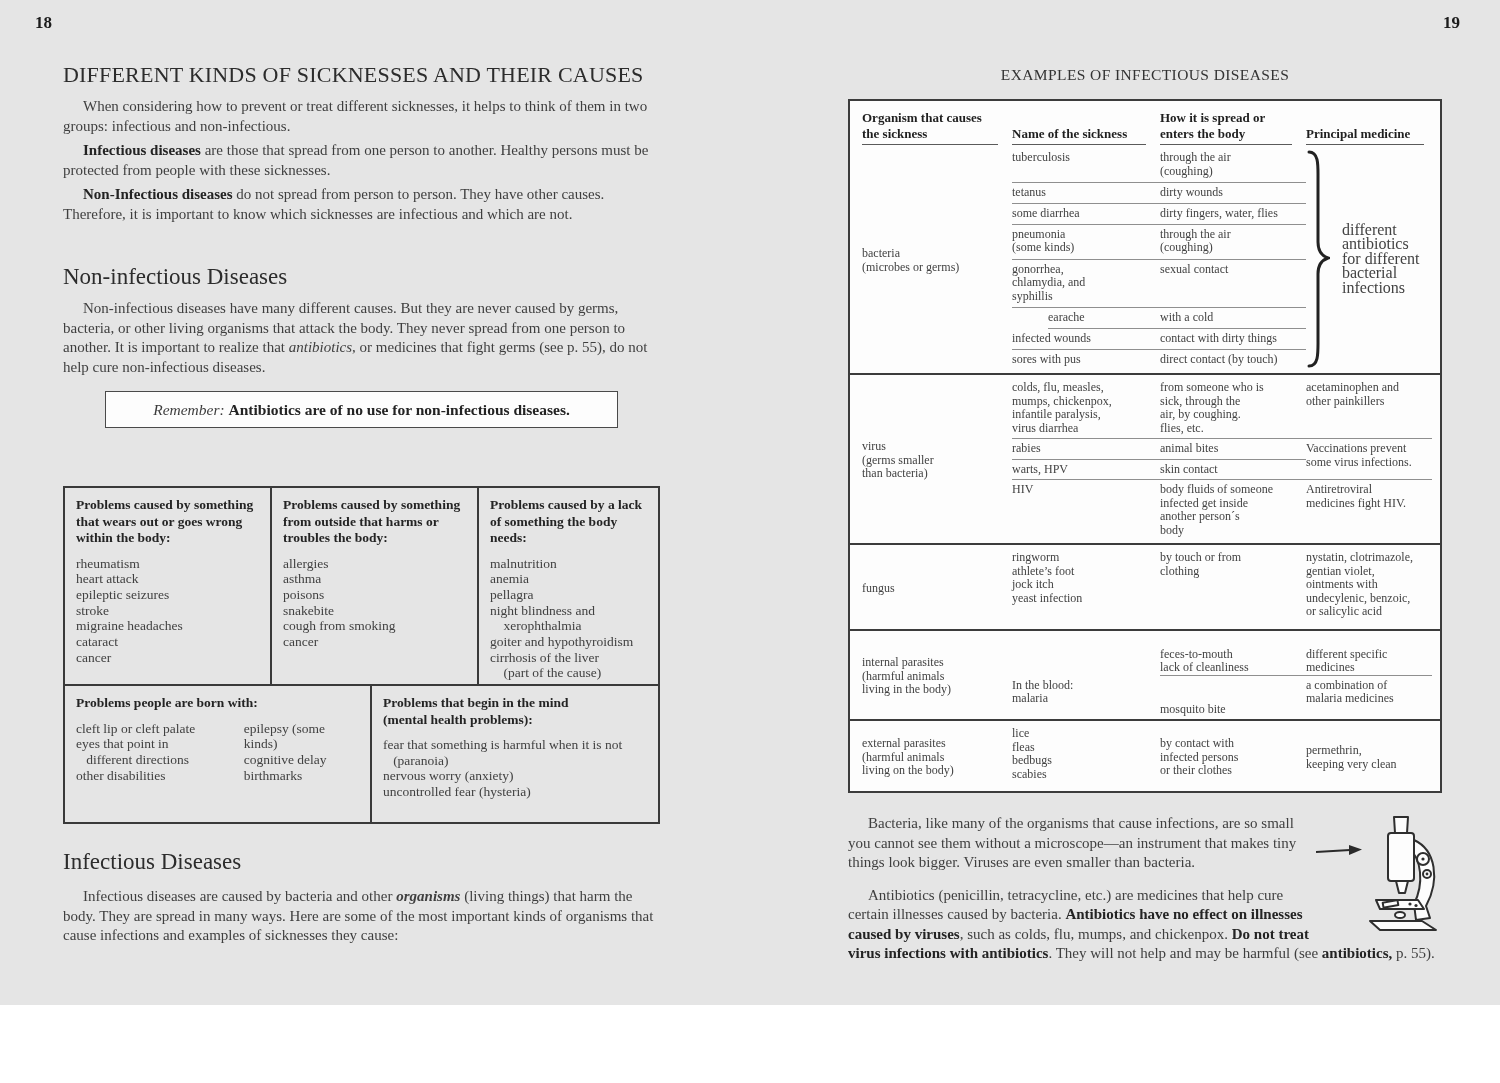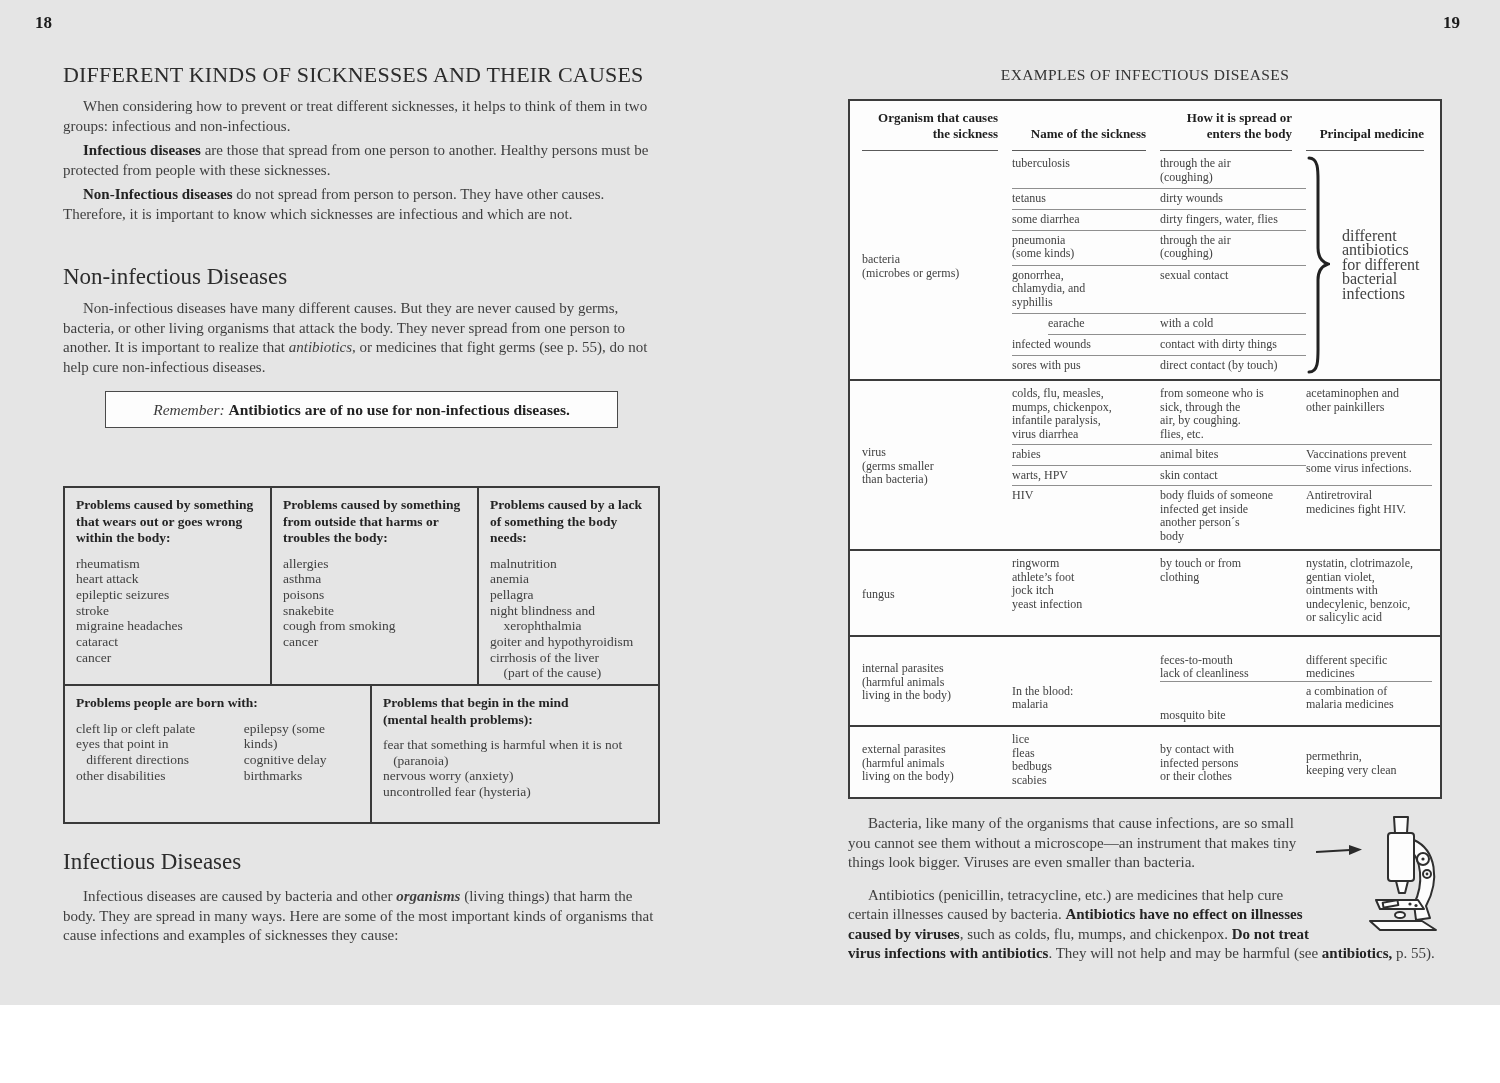--- a/index.html
+++ b/index.html
@@ -34,21 +34,21 @@
   .items { font-size:13.5px; line-height:15.7px; color:#414141; }
   .twocol { display:flex; }
   .twocol > div:first-child { width:168px; }
 
   
   .it { position:absolute; border:2px solid #3c3c3c; background:#fdfdfd; }
   .ithead, .grp { display:grid; grid-template-columns:150px 148px 146px 1fr; padding:0 8px 0 12px; }
   .ithead { padding-top:9px; align-items:end; }
   .hc {
     font-weight:bold; font-size:13px; line-height:16px; color:#1f1f1f;
-    border-bottom:1px solid #5a5a5a; padding-bottom:8px; margin-right:14px; white-space:pre-line;text-align:right;
+    border-bottom:1px solid #5a5a5a; padding-bottom:2px; margin-right:14px; white-space:pre-line;
   }
   .hc.last { margin-right:8px; }
   .grp { padding-top:3px; padding-bottom:3px; }
   .grp + .grp { border-top:2px solid #3c3c3c; }
   .c { font-size:12px; line-height:13.5px; color:#424242; padding:3px 8px 0 0; white-space:pre-line; }
   .org { grid-column:1; align-self:center; }
   .nc  { grid-column:2; }
   .sc  { grid-column:3; }
   .mc  { grid-column:4; padding-right:0; }
   .sep { border-bottom:1px solid #8f8f8f; }

